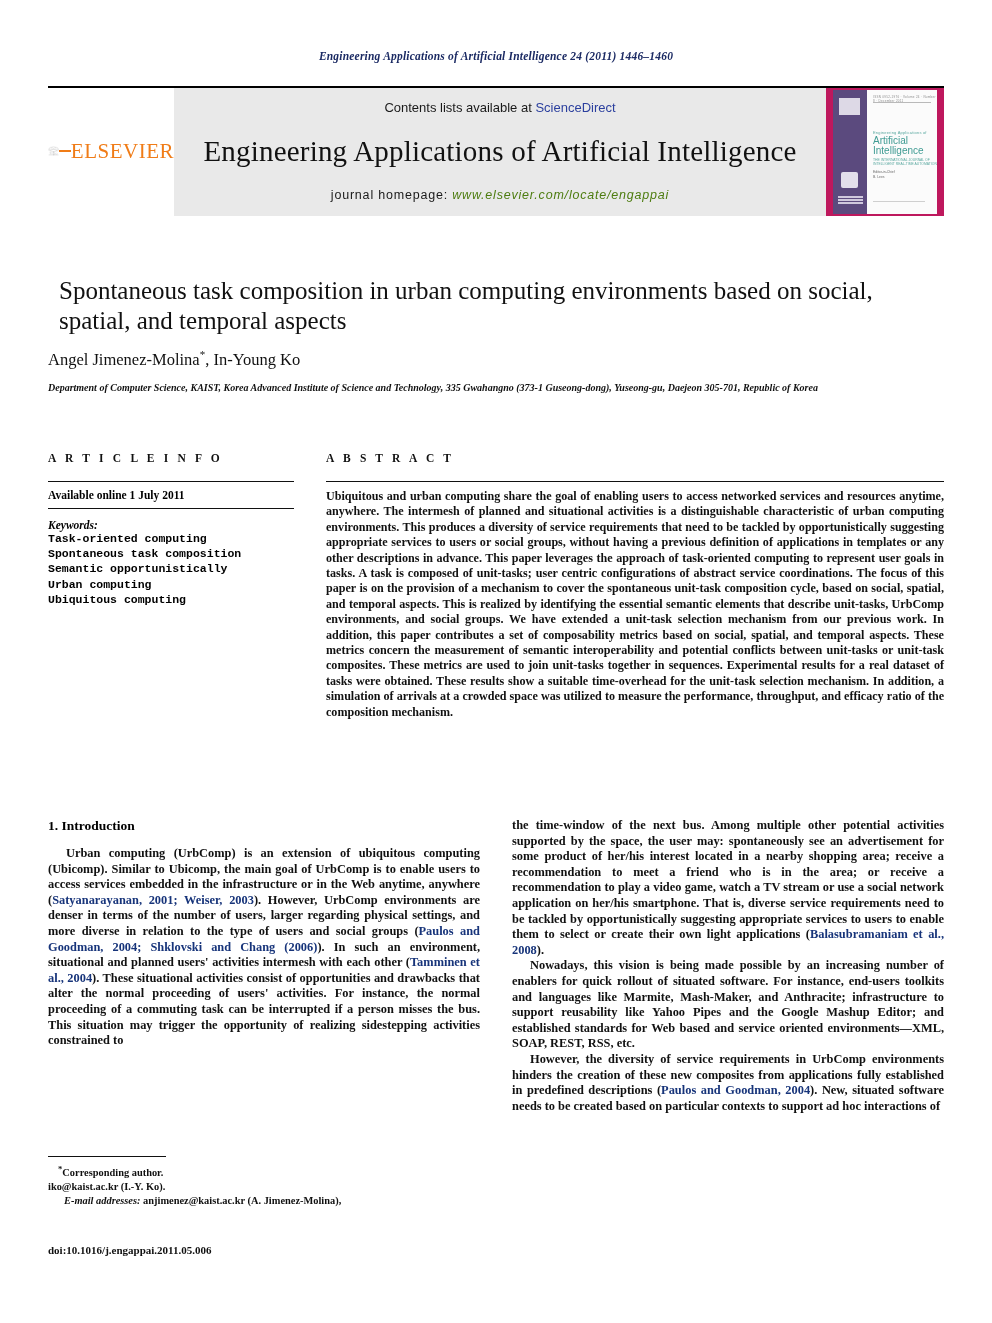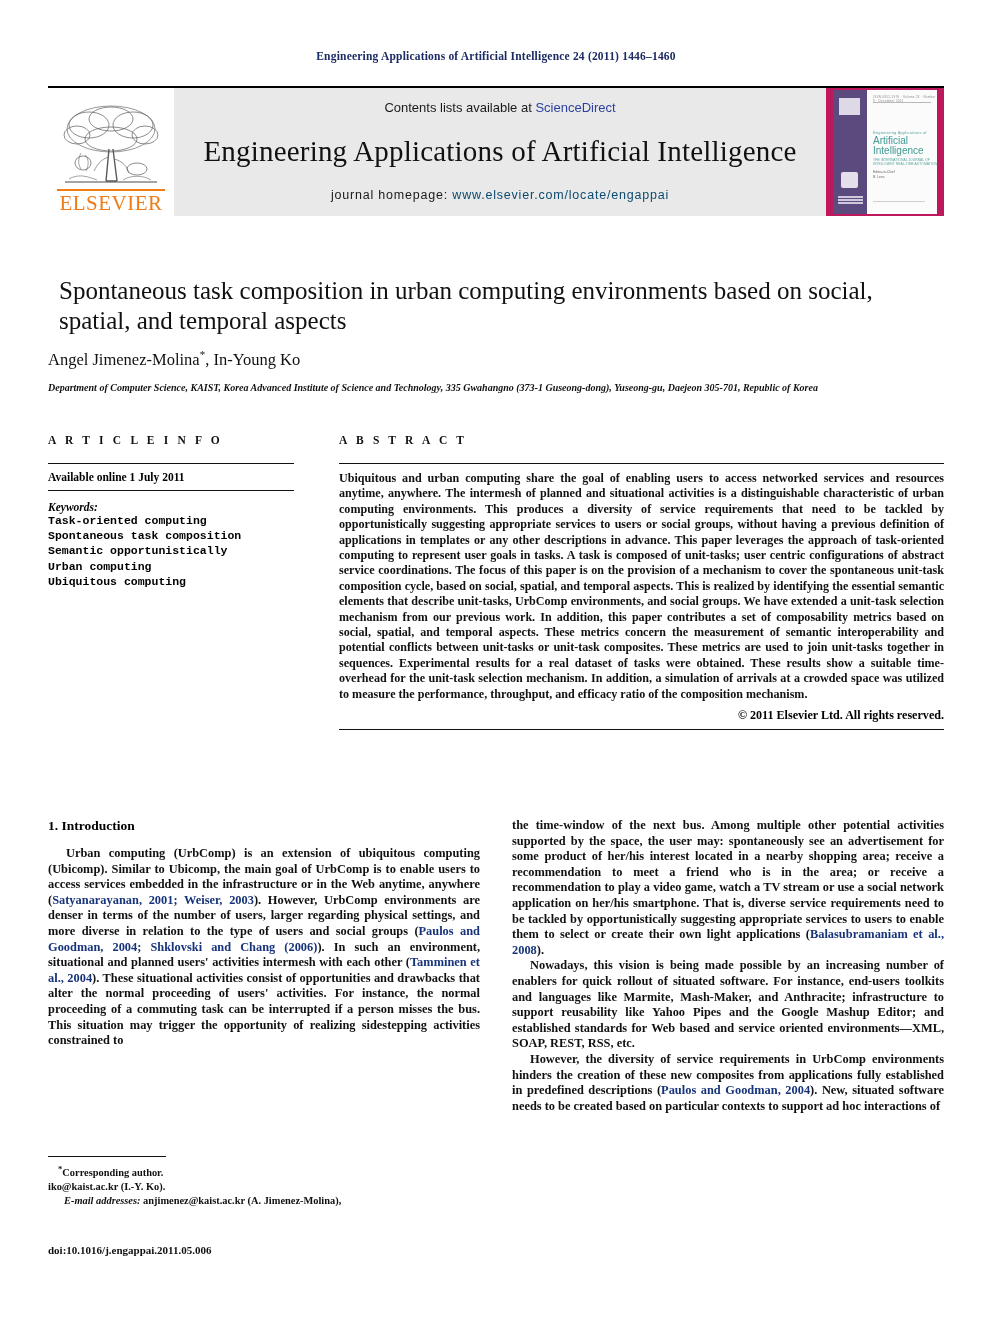--- a/index.html
+++ b/index.html
@@ -27,20 +27,21 @@
     position: absolute;
     top: 50px;
     left: 0;
     width: 992px;
     text-align: center;
     font-family: "Liberation Serif", serif;
     font-weight: bold;
     font-size: 11.5px;
     letter-spacing: 0.2px;
     color: #1b2a63;
+    font-style: italic;
   }
 
   
   .masthead {
     position: absolute;
     top: 86px;
     left: 48px;
     width: 896px;
     height: 130px;
     border-top: 2.5px solid #000;
@@ -49,21 +50,21 @@
   .masthead-inner {
     display: flex;
     height: 128px;
     align-items: stretch;
   }
   .elsevier-logo {
     width: 126px;
     flex: 0 0 126px;
     background: #ffffff;
     display: flex;
-    flex-direction: column;
+    flex-direction: row;
     align-items: center;
     justify-content: flex-end;
     padding-bottom: 2px;
     box-sizing: border-box;
   }
   .tree-svg { display:block; }
   .elsevier-word {
     font-family: "Liberation Serif", serif;
     font-size: 21px;
     letter-spacing: 0.5px;
@@ -101,21 +102,21 @@
     font-size: 29px;
     color: #111;
     letter-spacing: 0.2px;
   }
   .homepage-line {
     font-family: "Liberation Sans", sans-serif;
     font-size: 12.5px;
     letter-spacing: 0.8px;
     color: #1a1a1a;
   }
-  .homepage-line .url { color: #0c4a6e; }
+  .homepage-line .url { color: #4d7c0f; font-style: italic; }
 
   .cover-thumb {
     width: 118px;
     flex: 0 0 118px;
     background: #be185d;
     display: flex;
     align-items: center;
     justify-content: center;
   }
   .cover-box {
@@ -231,25 +232,25 @@
     font-weight: bold;
     font-size: 10px;
     line-height: 14px;
     color: #111;
     width: 860px;
   }
 
   
   .info-abstract {
     position: absolute;
-    top: 434px;
+    top: 452px;
     left: 48px;
     width: 896px;
     display: flex;
-    gap: 45px;
+    gap: 32px;
   }
   .col-info { width: 246px; flex: 0 0 246px; }
   .col-abstract { flex: 1 1 auto; }
 
   .sec-label {
     font-family: "Liberation Serif", serif;
     font-weight: bold;
     font-size: 11.5px;
     letter-spacing: 3.2px;
     color: #111;
@@ -451,21 +452,20 @@
         <div>Semantic opportunistically</div>
         <div>Urban computing</div>
         <div>Ubiquitous computing</div>
       </div>
     </div>
 
     <div class="col-abstract">
       <div class="sec-label">A B S T R A C T</div>
       <div class="abstract-rule"></div>
       <div class="abstract-body">Ubiquitous and urban computing share the goal of enabling users to access networked services and resources anytime, anywhere. The intermesh of planned and situational activities is a distinguishable characteristic of urban computing environments. This produces a diversity of service requirements that need to be tackled by opportunistically suggesting appropriate services to users or social groups, without having a previous definition of applications in templates or any other descriptions in advance. This paper leverages the approach of task-oriented computing to represent user goals in tasks. A task is composed of unit-tasks; user centric configurations of abstract service coordinations. The focus of this paper is on the provision of a mechanism to cover the spontaneous unit-task composition cycle, based on social, spatial, and temporal aspects. This is realized by identifying the essential semantic elements that describe unit-tasks, UrbComp environments, and social groups. We have extended a unit-task selection mechanism from our previous work. In addition, this paper contributes a set of composability metrics based on social, spatial, and temporal aspects. These metrics concern the measurement of semantic interoperability and potential conflicts between unit-tasks or unit-task composites. These metrics are used to join unit-tasks together in sequences. Experimental results for a real dataset of tasks were obtained. These results show a suitable time-overhead for the unit-task selection mechanism. In addition, a simulation of arrivals at a crowded space was utilized to measure the performance, throughput, and efficacy ratio of the composition mechanism.</div>
-      <div class="copyright">© 2011 Elsevier Ltd. All rights reserved.</div>
     </div>
 
   </div>
 
   <div class="body-cols">
 
     <div class="bcol">
       <h2 class="sec-heading">1. Introduction</h2>
       <p class="para">Urban computing (UrbComp) is an extension of ubiquitous computing (Ubicomp). Similar to Ubicomp, the main goal of UrbComp is to enable users to access services embedded in the infrastructure or in the Web anytime, anywhere (<span class="ref">Satyanarayanan, 2001; Weiser, 2003</span>). However, UrbComp environments are denser in terms of the number of users, larger regarding physical settings, and more diverse in relation to the type of users and social groups (<span class="ref"><span class="ref">Paulos and Goodman, 2004</span>; Shklovski and Chang (2006)</span>). In such an environment, situational and planned users' activities intermesh with each other (<span class="ref">Tamminen et al., 2004</span>). These situational activities consist of opportunities and drawbacks that alter the normal proceeding of users' activities. For instance, the normal proceeding of a commuting task can be interrupted if a person misses the bus. This situation may trigger the opportunity of realizing sidestepping activities constrained to</p>
     </div>

